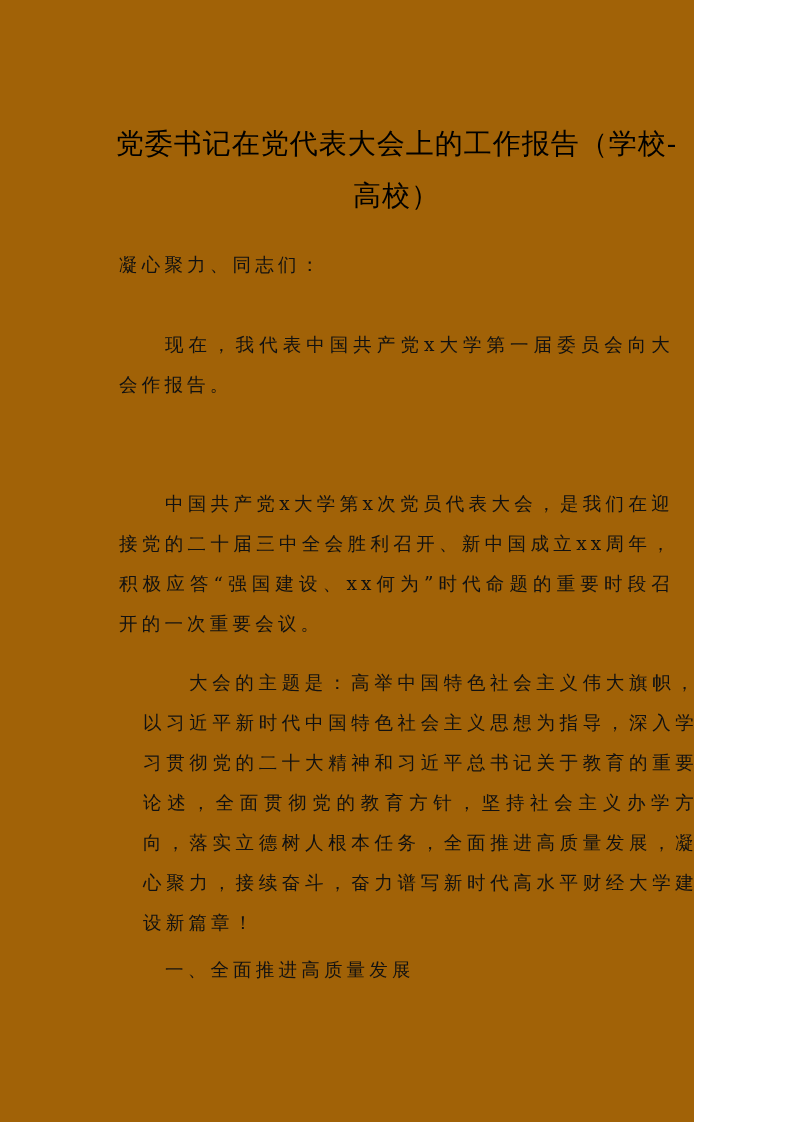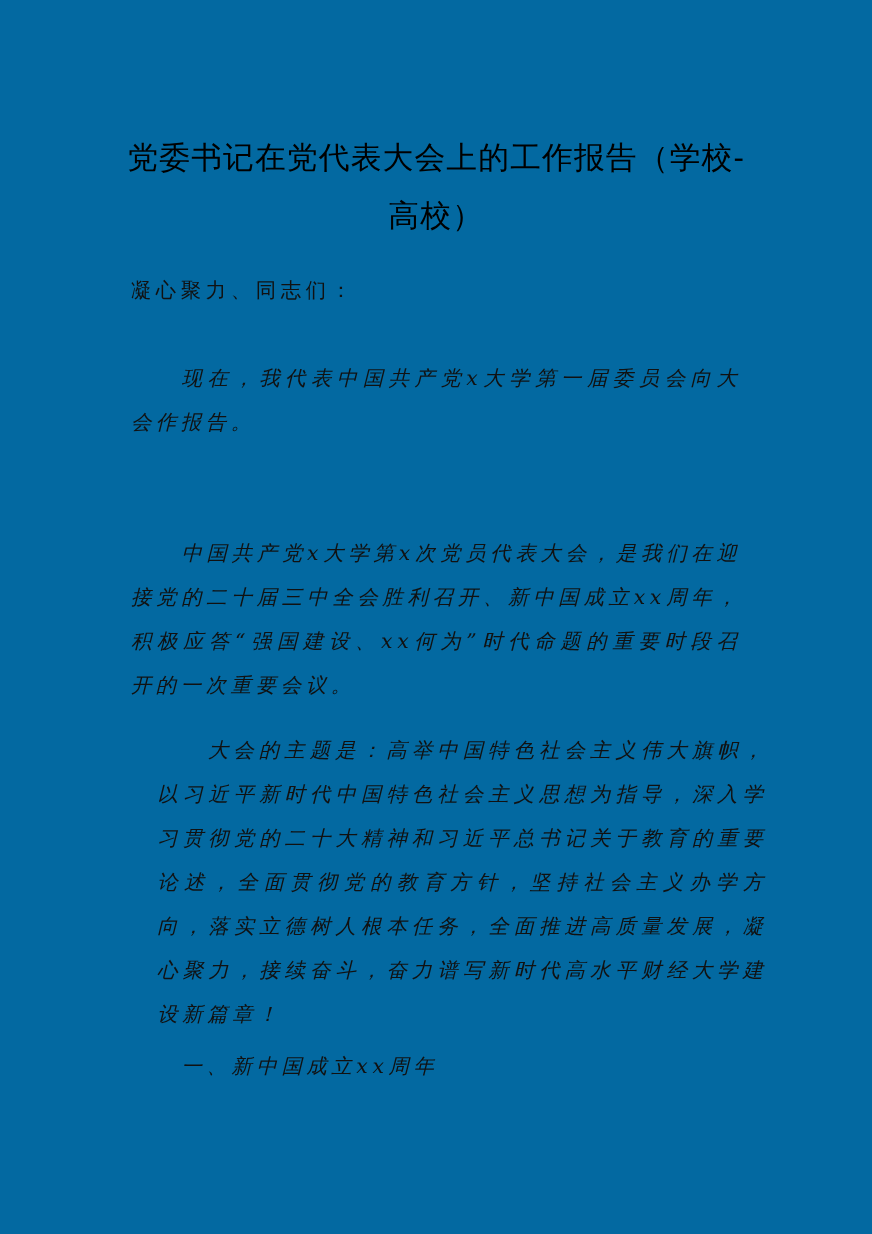--- a/index.html
+++ b/index.html
@@ -1,42 +1,42 @@
 <!DOCTYPE html>
 <html><head>
   <meta charset="utf-8">
   <style>
     html, body { margin: 0; padding: 0; background: #ffffff; }
     body {
       width: 793px; height: 1122px; overflow: hidden; position: relative;
       font-family: "DejaVu Serif", "Liberation Serif", serif;
       color: #111111;
     }
-    .page { position: absolute; left: 0; top: 0; width: 793px; height: 1122px; background: #0369a1; }
+    .page { position: absolute; left: 0; top: 0; width: 650px; height: 1122px; background: #a16207; padding-left: 44px; }
     .title {
       position: absolute; left: 110px; top: 118px; width: 573px;
       font-size: 28px; line-height: 52px; text-align: center; letter-spacing: 1px;
       color: #000;
     }
     .para {
       position: absolute; left: 119px; width: 555px;
       font-size: 18.5px; line-height: 40px; letter-spacing: 4.2px;
       text-align: justify; text-align-last: left;
       margin: 0;
     }
-    .indent { text-indent: 46px; font-style: italic; }
+    .indent { text-indent: 46px; }
     #salutation { top: 245px; text-indent: 0; }
     #p1 { top: 325px; }
     #p2 { top: 484px; }
     #p3 { top: 663px; margin-left: 24px; }
     #h1 { top: 950px; }
   </style>
 </head>
 <body>
 
 <div class="page">
   <div class="title">党委书记在党代表大会上的工作报告（学校-高校）</div>
   <p class="para" id="salutation">凝心聚力、同志们：</p>
   <p class="para indent" id="p1">现在，我代表中国共产党x大学第一届委员会向大会作报告。</p>
   <p class="para indent" id="p2">中国共产党x大学第x次党员代表大会，是我们在迎接党的二十届三中全会胜利召开、新中国成立xx周年，积极应答“强国建设、xx何为”时代命题的重要时段召开的一次重要会议。</p>
   <p class="para indent" id="p3">大会的主题是：高举中国特色社会主义伟大旗帜，以习近平新时代中国特色社会主义思想为指导，深入学习贯彻党的二十大精神和习近平总书记关于教育的重要论述，全面贯彻党的教育方针，坚持社会主义办学方向，落实立德树人根本任务，全面推进高质量发展，凝心聚力，接续奋斗，奋力谱写新时代高水平财经大学建设新篇章！</p>
-  <p class="para indent" id="h1">一、新中国成立xx周年</p>
+  <p class="para indent" id="h1">一、全面推进高质量发展</p>
 </div>
 
 </body></html>

